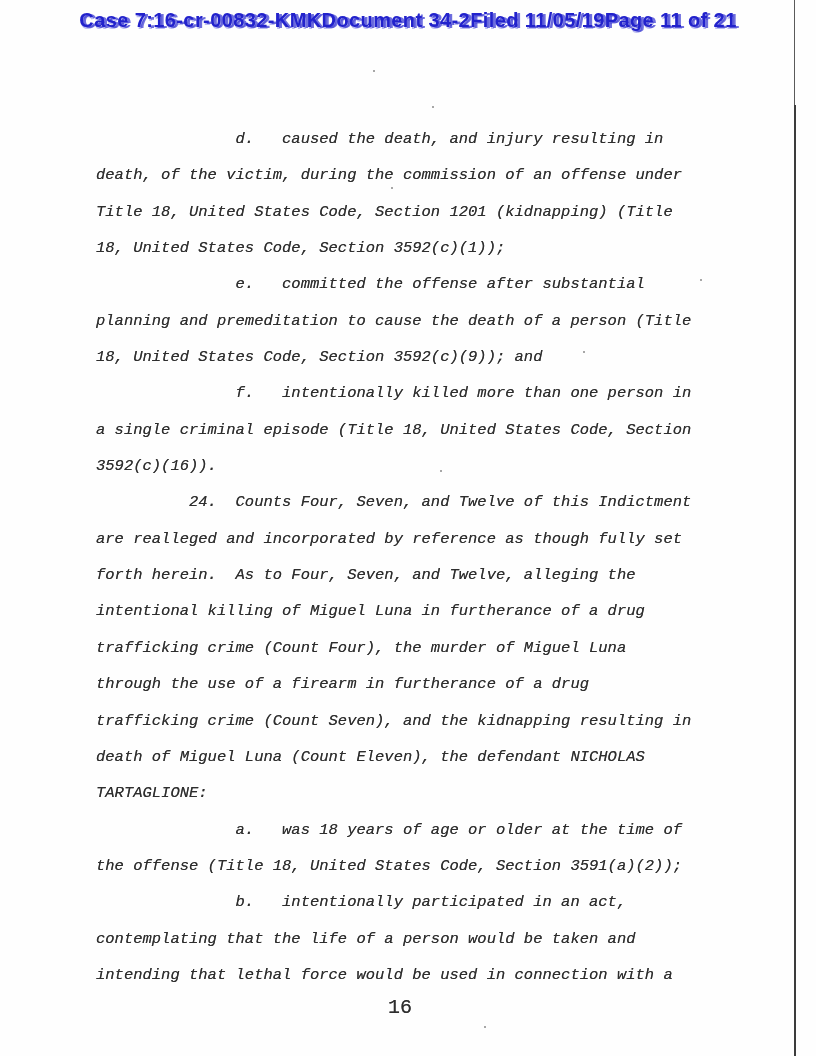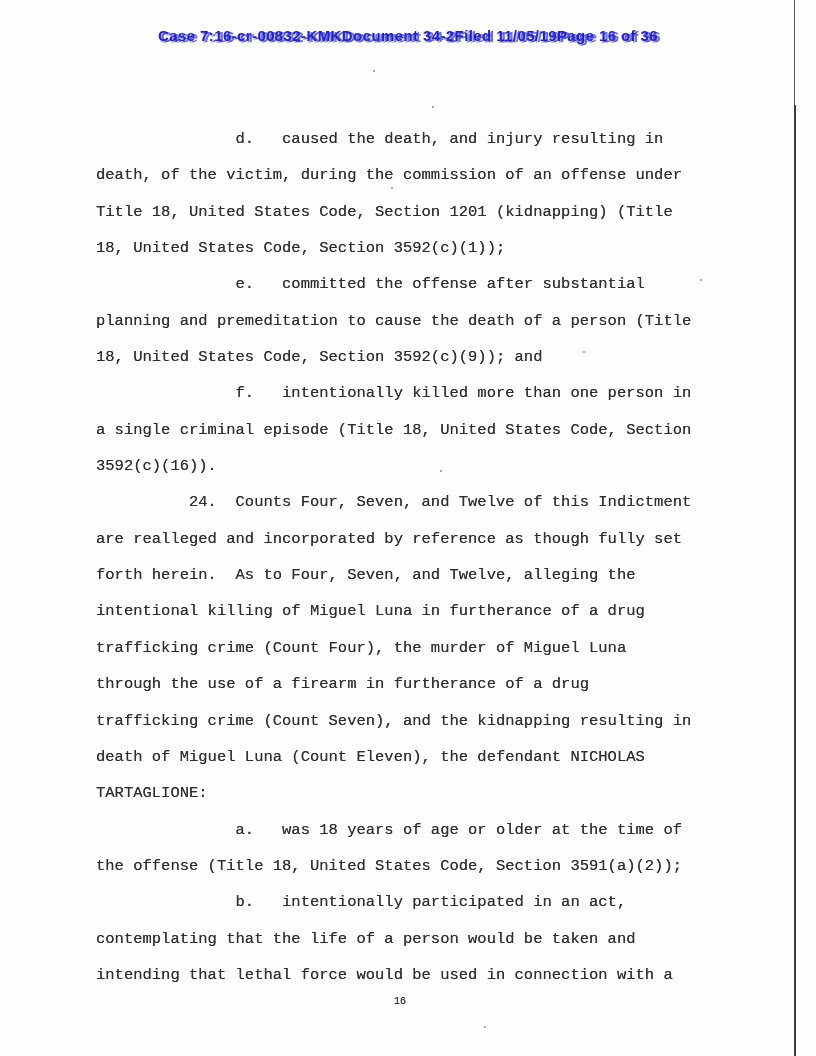--- a/index.html
+++ b/index.html
@@ -6,52 +6,52 @@
   .page {
     position: relative;
     width: 816px;
     height: 1056px;
     background: #fefefe;
     overflow: hidden;
     font-family: "Liberation Mono", "DejaVu Sans Mono", monospace;
   }
   .pacer-header {
     position: absolute;
-    top: 27px;
+    top: 9px;
     left: 0;
     width: 100%;
     display: flex;
     justify-content: center;
     font-family: "Liberation Sans", "DejaVu Sans", sans-serif;
     font-weight: 700;
-    font-size: 15px;
+    font-size: 20px;
     letter-spacing: 0.4px;
     color: #2222cc;
     
     text-shadow: 3px 1px 0 rgba(34, 34, 204, 0.65), 1px 2px 0 rgba(34, 34, 204, 0.30);
     white-space: nowrap;
   }
   .doc-body {
     position: absolute;
     top: 121px;
     left: 96px;
     font-size: 15.5px;
     line-height: 36.35px;
     color: #2e2e2e;
     white-space: pre;
     text-shadow: 0 0 0.5px rgba(46,46,46,0.75);
   }
-  .doc-line { white-space: pre; }
+  .doc-line { white-space: pre; font-style: italic; }
   .page-number {
     position: absolute;
     top: 996px;
     left: 0;
     right: 16px;
     text-align: center;
-    font-size: 10px;
+    font-size: 20px;
     color: #2e2e2e;
     text-shadow: 0 0 0.5px rgba(46,46,46,0.75);
   }
   .edge-line {
     position: absolute;
     left: 794px;
     top: 0;
     width: 1px;
     height: 1056px;
     background: #5a5a5a;
@@ -74,21 +74,21 @@
 </style>
 </head>
 <body>
 
 <div class="page">
 
   <div class="pacer-header" style="color: rgb(34, 34, 204);">
     <span>Case 7:16-cr-00832-KMK</span>
     <span>Document 34-2</span>
     <span>Filed 11/05/19</span>
-    <span>Page 16 of 36</span>
+    <span>Page 11 of 21</span>
   </div>
 
   <div class="doc-body" style="color: rgb(46, 46, 46);"><div class="doc-line">               d.   caused the death, and injury resulting in</div><div class="doc-line">death, of the victim, during the commission of an offense under</div><div class="doc-line">Title 18, United States Code, Section 1201 (kidnapping) (Title</div><div class="doc-line">18, United States Code, Section 3592(c)(1));</div><div class="doc-line">               e.   committed the offense after substantial</div><div class="doc-line">planning and premeditation to cause the death of a person (Title</div><div class="doc-line">18, United States Code, Section 3592(c)(9)); and</div><div class="doc-line">               f.   intentionally killed more than one person in</div><div class="doc-line">a single criminal episode (Title 18, United States Code, Section</div><div class="doc-line">3592(c)(16)).</div><div class="doc-line">          24.  Counts Four, Seven, and Twelve of this Indictment</div><div class="doc-line">are realleged and incorporated by reference as though fully set</div><div class="doc-line">forth herein.  As to Four, Seven, and Twelve, alleging the</div><div class="doc-line">intentional killing of Miguel Luna in furtherance of a drug</div><div class="doc-line">trafficking crime (Count Four), the murder of Miguel Luna</div><div class="doc-line">through the use of a firearm in furtherance of a drug</div><div class="doc-line">trafficking crime (Count Seven), and the kidnapping resulting in</div><div class="doc-line">death of Miguel Luna (Count Eleven), the defendant NICHOLAS</div><div class="doc-line">TARTAGLIONE:</div><div class="doc-line">               a.   was 18 years of age or older at the time of</div><div class="doc-line">the offense (Title 18, United States Code, Section 3591(a)(2));</div><div class="doc-line">               b.   intentionally participated in an act,</div><div class="doc-line">contemplating that the life of a person would be taken and</div><div class="doc-line">intending that lethal force would be used in connection with a</div></div>
 
   <div class="page-number">16</div>
 
   <div class="edge-line"></div>
   <div class="edge-line-thick"></div>
 
   <div class="speck" style="left:373px; top:70px;"></div>

